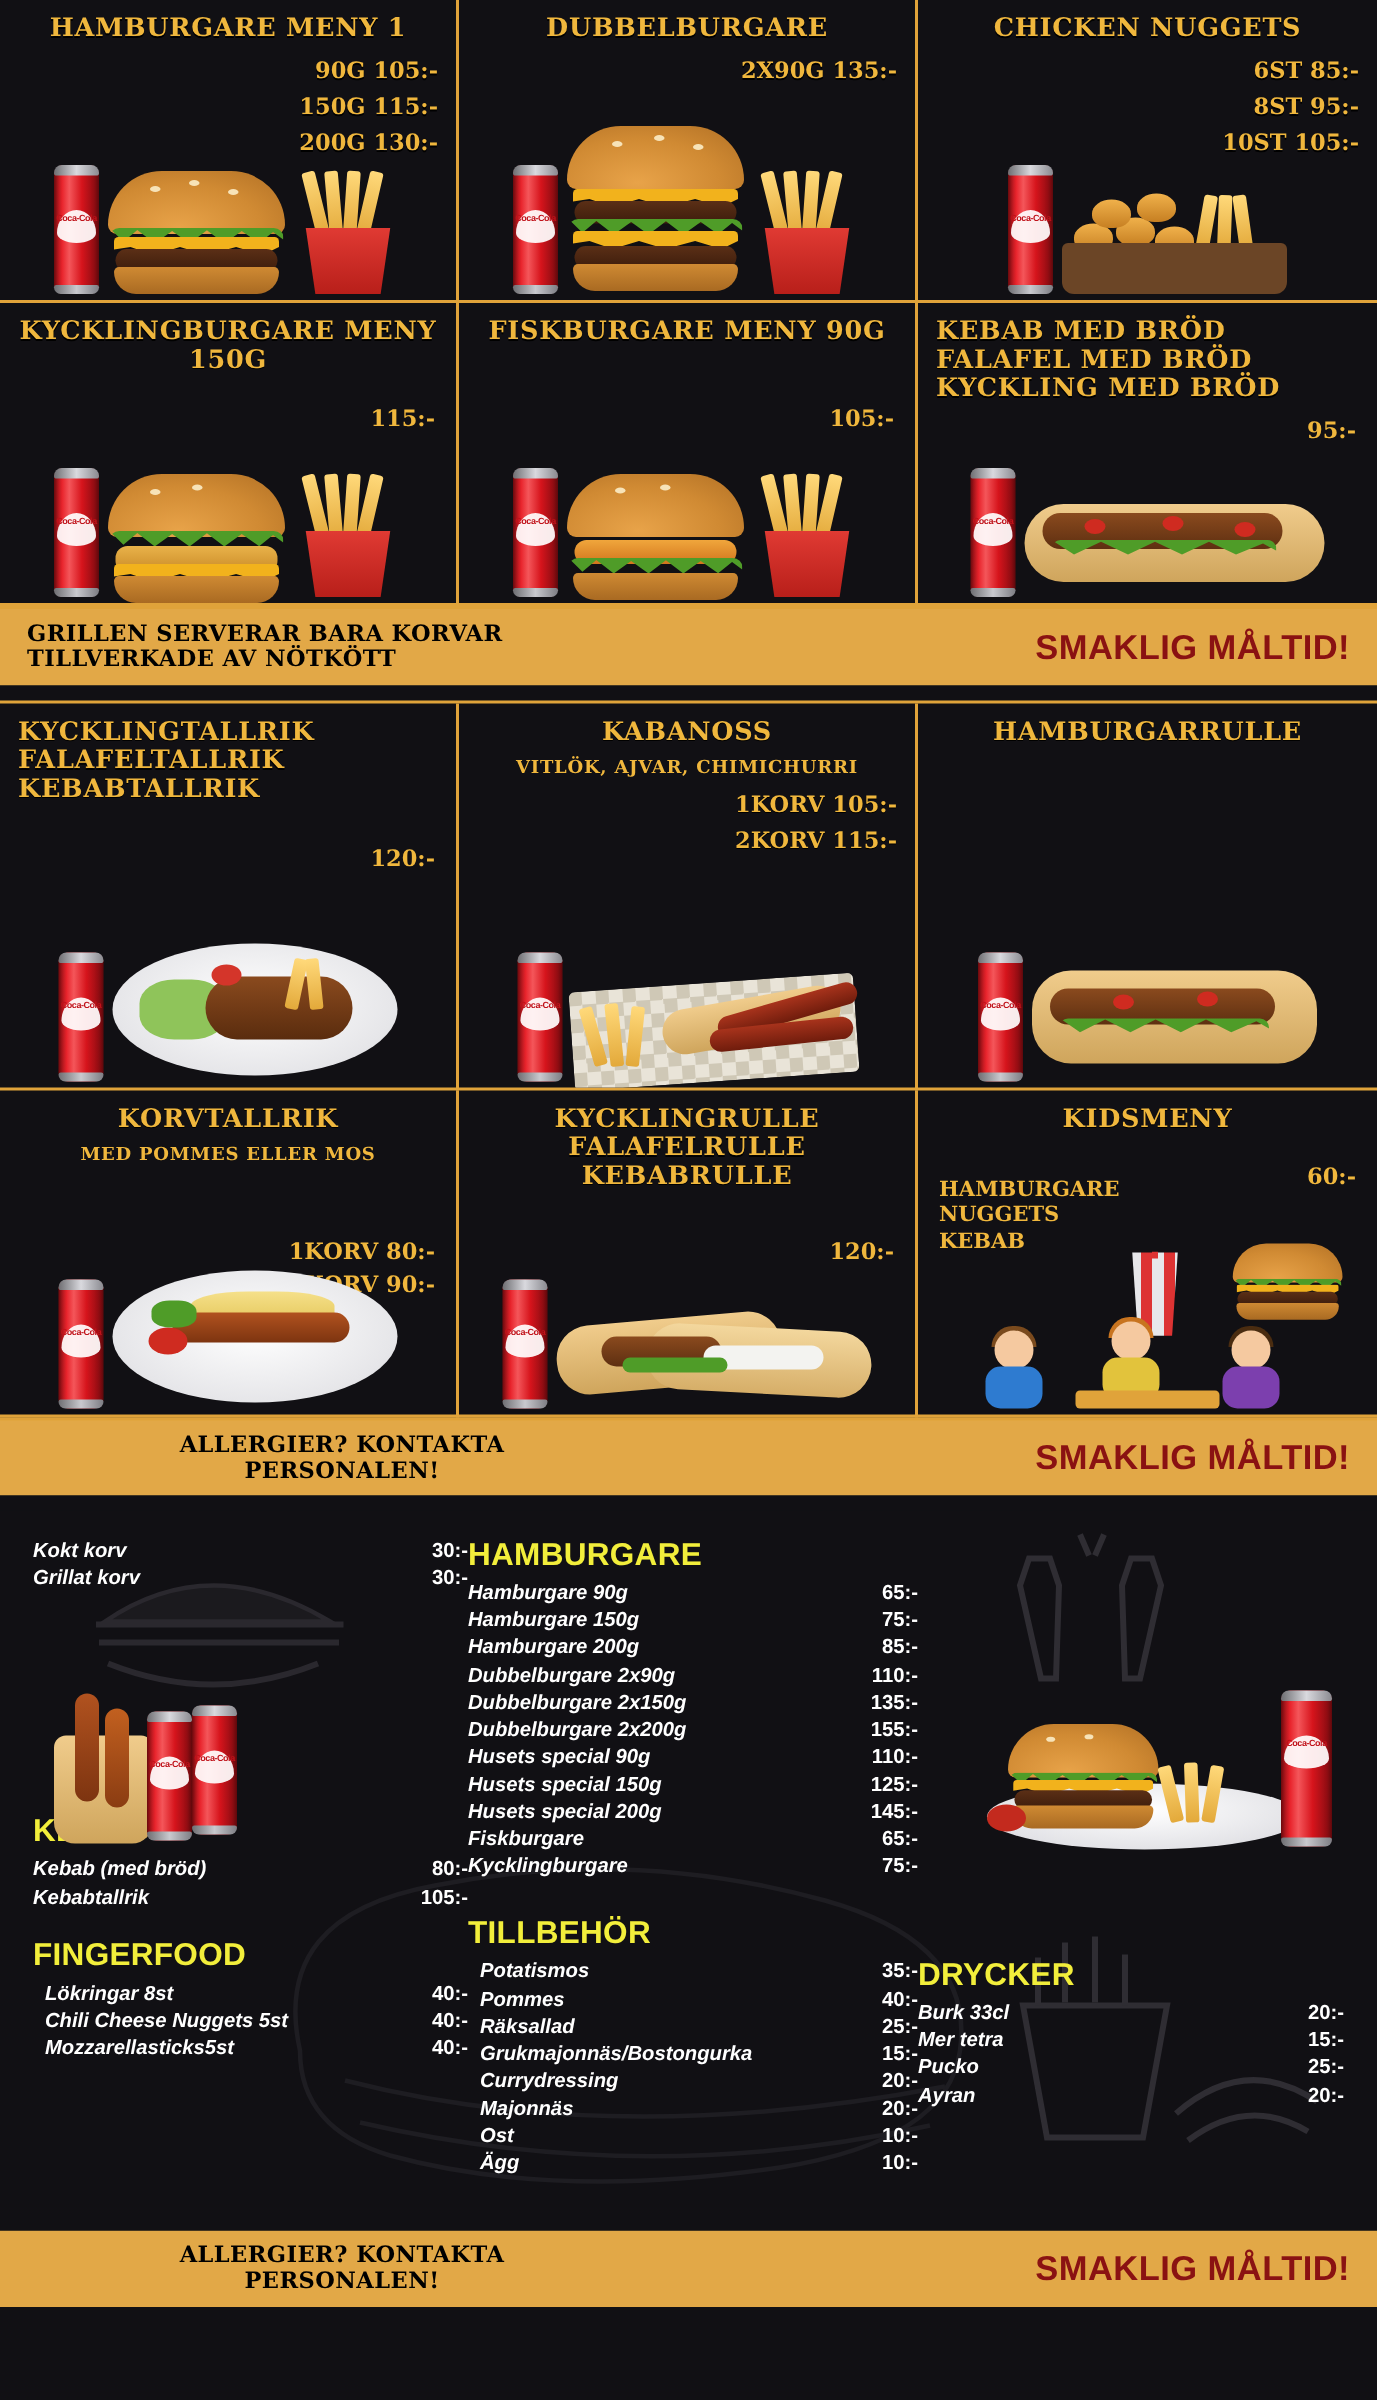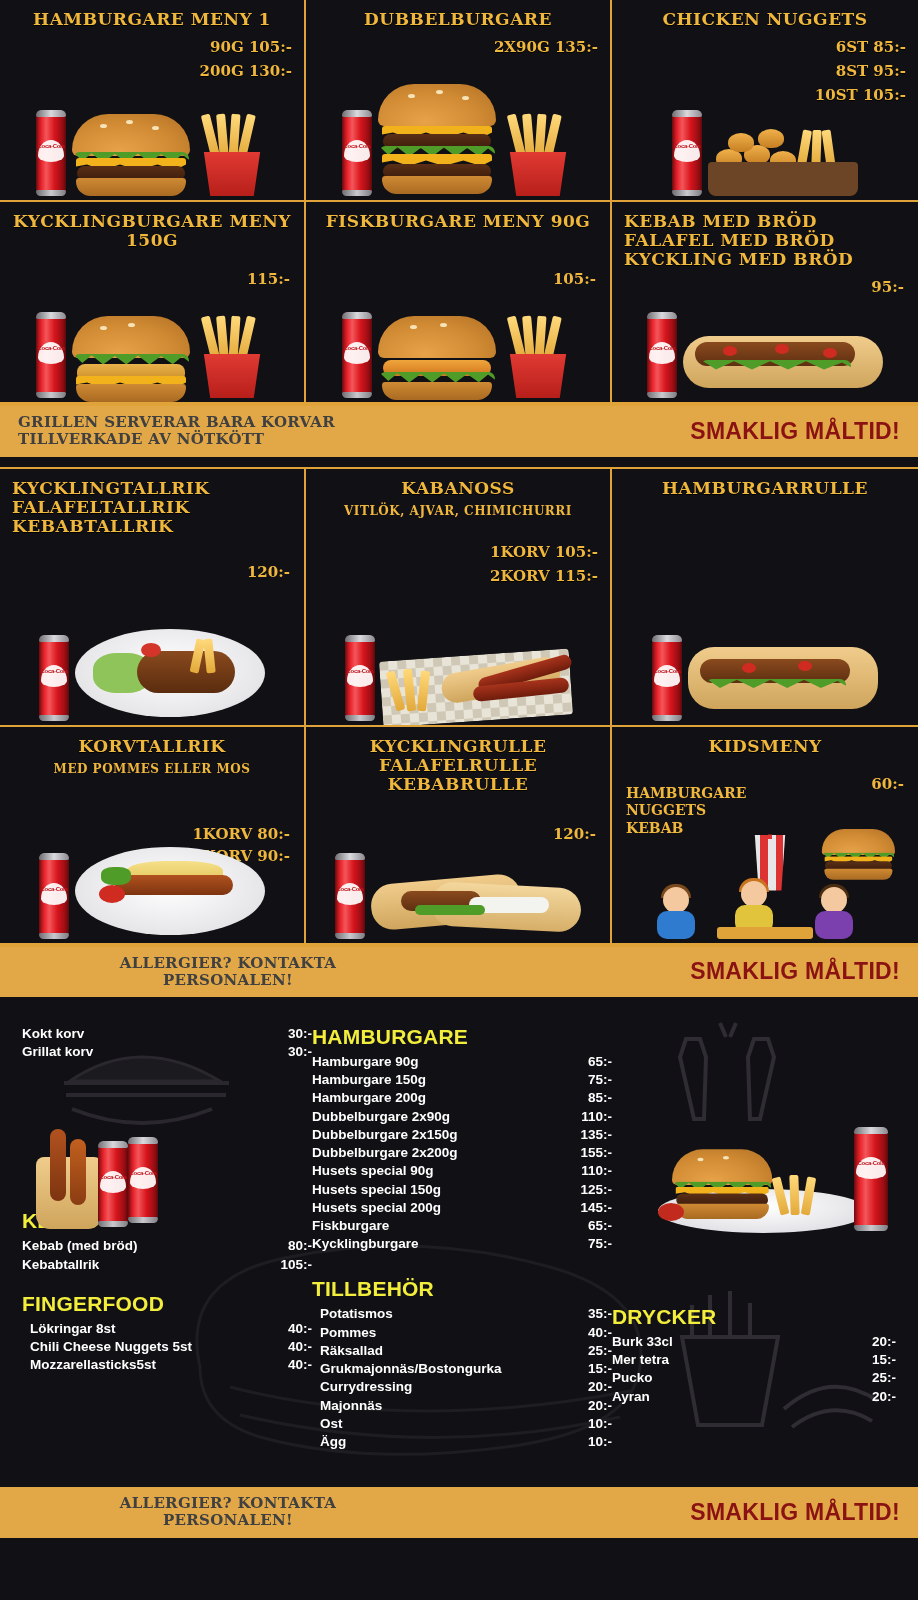--- a/index.html
+++ b/index.html
@@ -186,56 +186,57 @@
   .art-row { position: absolute; bottom: 4px; left: 0; right: 0;
     display: flex; align-items: flex-end; justify-content: center; gap: 6px; padding: 0 10px; }
 
   .banner {
     background: #e2a847;
     display: flex; align-items: center; justify-content: space-between;
     padding: 8px 18px;
     border-top: 2px solid #e0a33a;
   }
   .banner-left {
-    color: #404040; font-weight: bold; font-size: 15px; line-height: 1.15;
+    color: #000000; font-weight: bold; font-size: 15px; line-height: 1.15;
     font-family: "DejaVu Serif", serif; letter-spacing: .3px;
   }
   .banner-left.center { text-align:center; flex:1; }
   .banner-right {
     color: #8a1212; font-weight: bold; font-size: 23px;
     font-family: "Liberation Sans", sans-serif; letter-spacing: .3px;
   }
   .gap { height: 10px; background: #111014; }
 
   
   .board { position: relative; background: #111014; padding: 18px 22px 18px 22px; min-height: 430px; overflow:hidden; }
   .board-grid { position: relative; display: grid; grid-template-columns: 290px 300px 1fr; z-index: 2; }
   .sect-h {
     color: #f2ee3b; font-weight: bold; font-size: 21px;
     font-family: "Liberation Sans", sans-serif; letter-spacing: .2px; margin-bottom: 4px;
   }
   .items { font-size: 13.5px; line-height: 1.35; }
   .row { display: flex; }
-  .row .nm { flex: 1; font-weight: bold; }
+  .row .nm { flex: 1; font-weight: bold; font-style: italic; }
   .row .pr { width: 58px; text-align: right; font-weight: bold; }
   .blk { margin-bottom: 18px; }
   .blk.indent .row .nm { padding-left: 8px; }
   .board-art { position: absolute; z-index: 1; }
 </style>
 </head>
 <body>
 
 <div class="page">
 
   <div class="grid-sec">
 
     <div class="cell">
       <div class="cell-title">HAMBURGARE MENY 1</div>
       <div class="price-list">
         <div>90G 105:-</div>
+        <div>150G 115:-</div>
         <div>200G 130:-</div>
       </div>
       <div class="art-row">
         <div class="can">
             <div class="swirl"></div>
             <div class="lbl">Coca-Cola</div>
           </div>
         <div class="burger">
           <div class="bun-top"></div>
           <div class="seed" style="left:28px;top:10px"></div>
@@ -415,21 +416,21 @@
           <div class="tomato"></div>
           <div class="friesmini"></div>
           <div class="friesmini" style="left:130px;transform:rotate(-6deg)"></div>
         </div>
       </div>
     </div>
 
     <div class="cell" style="min-height:258px">
       <div class="cell-title">KABANOSS</div>
       <div class="cell-sub">VITLÖK, AJVAR, CHIMICHURRI</div>
-      <div class="price-list" style="margin-top:22px">
+      <div class="price-list" style="margin-top:6px">
         <div>1KORV   105:-</div>
         <div>2KORV   115:-</div>
       </div>
       <div class="art-row">
         <div class="can">
             <div class="swirl"></div>
             <div class="lbl">Coca-Cola</div>
           </div>
         <div style="position:relative;width:190px;height:100px">
           <div style="position:absolute;left:0;bottom:0;width:190px;height:66px;background:repeating-conic-gradient(#e9e4d8 0 25%, #cfc8b6 0 50%) 0 0/18px 18px;border-radius:4px;transform:rotate(-4deg)"></div>

